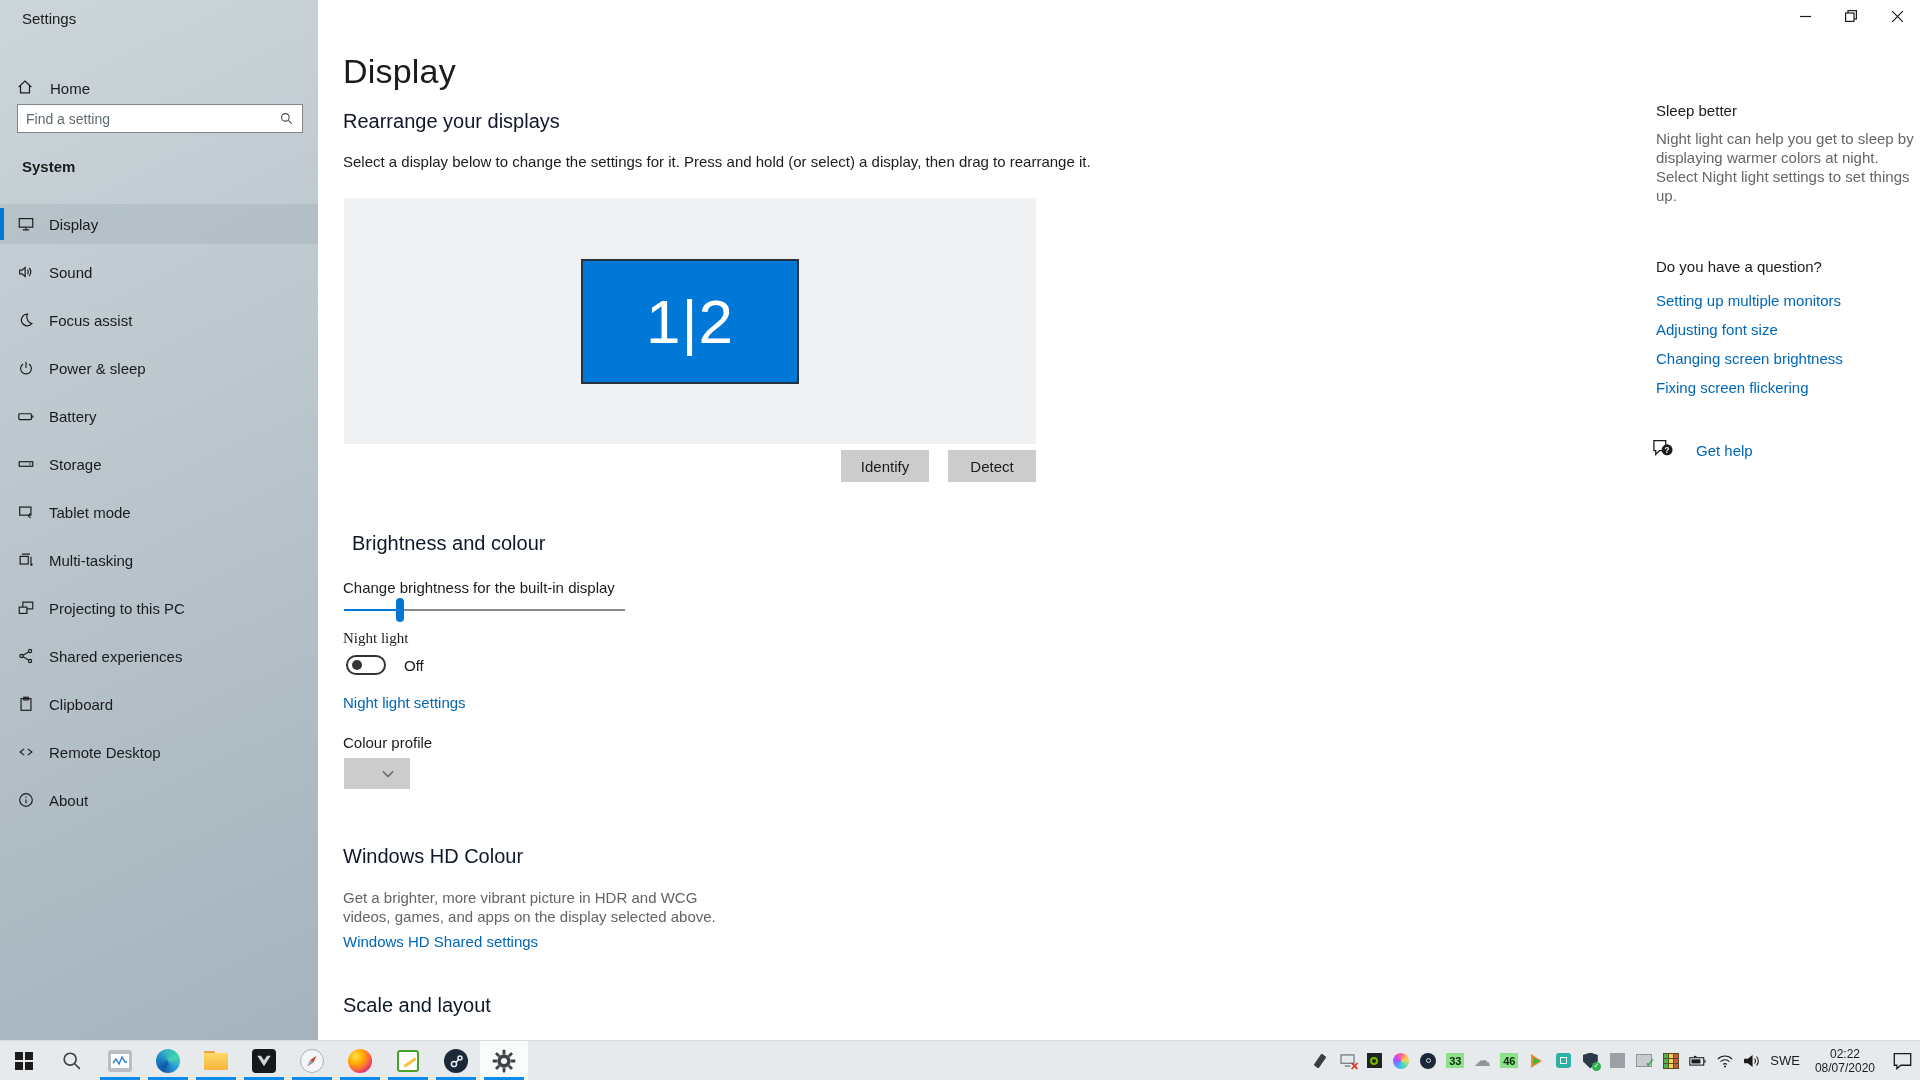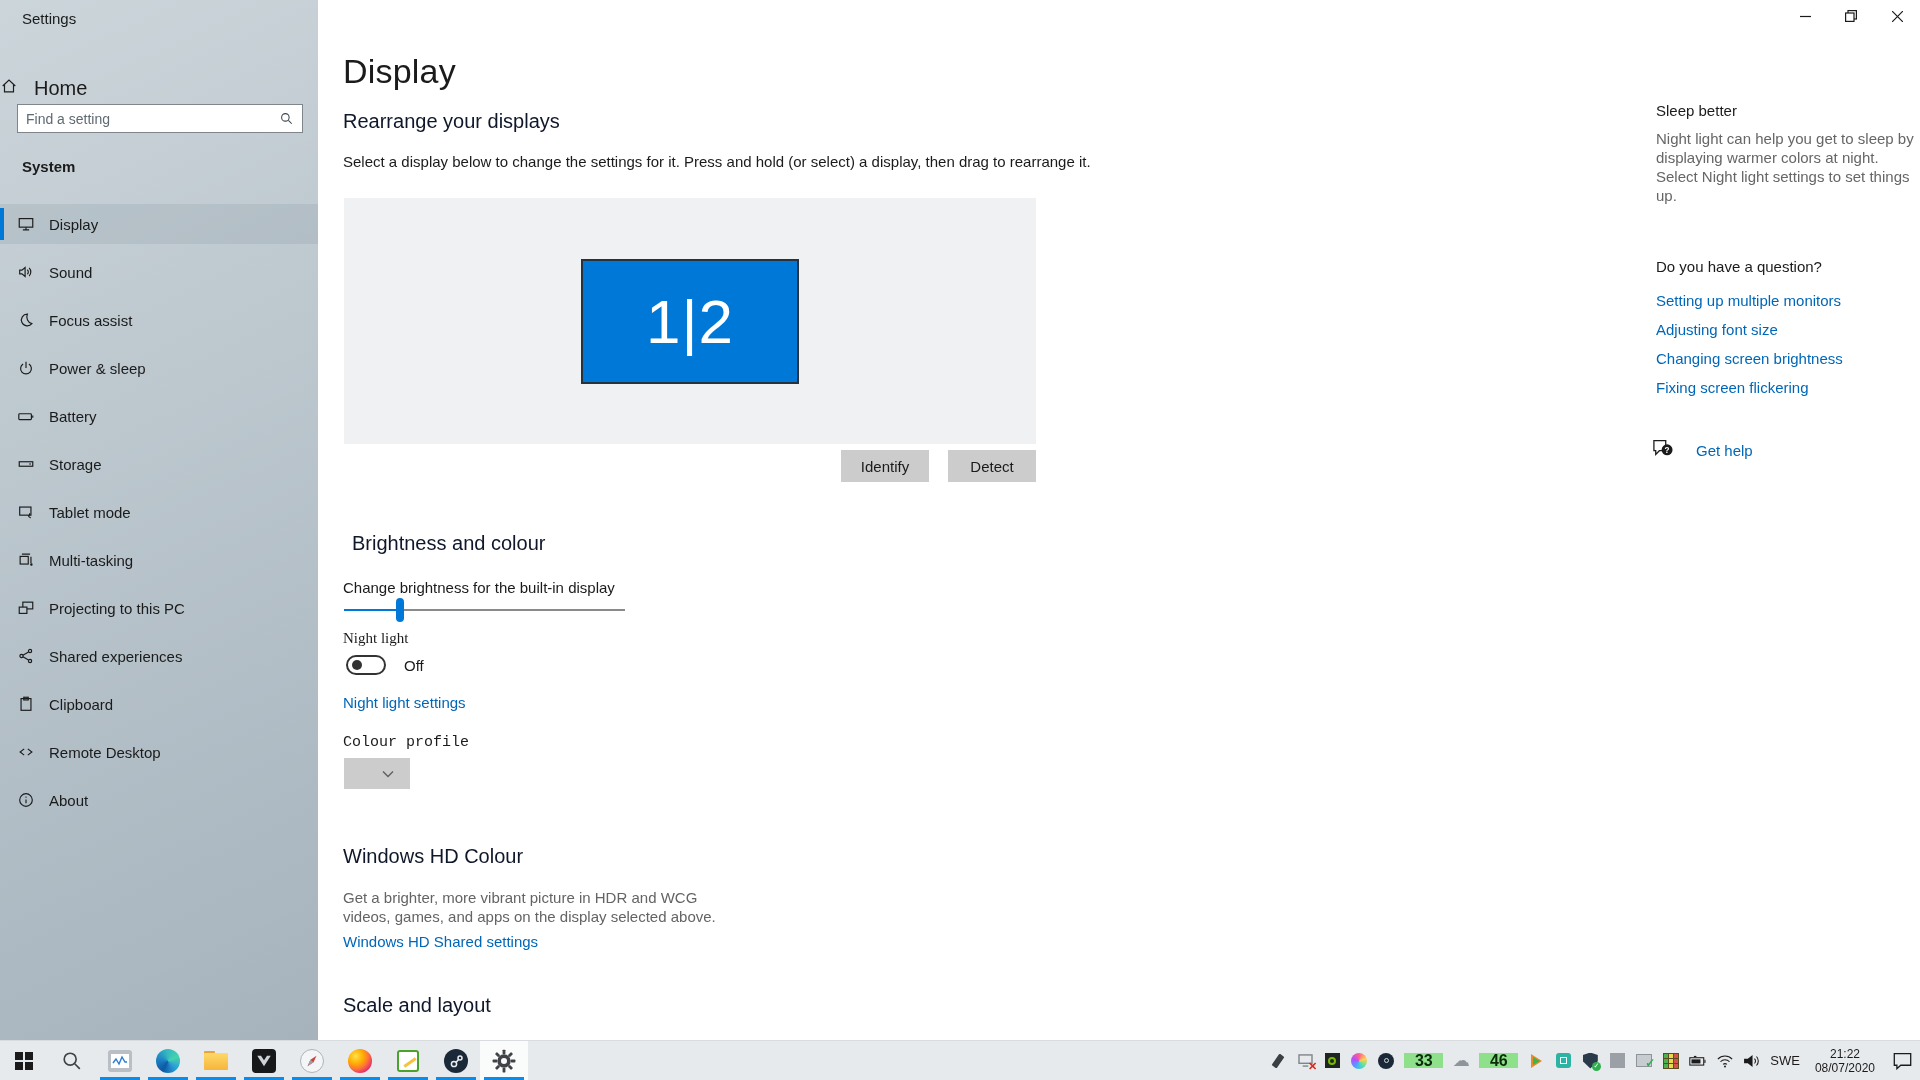--- a/index.html
+++ b/index.html
@@ -8,21 +8,21 @@
 
   .screen { position:absolute; inset:0; }
 
   
   .window { position:absolute; left:0; top:0; width:1920px; height:1040px; background:#fff; }
 
   
   .sidebar { position:absolute; left:0; top:0; width:318px; height:1040px;
              background:linear-gradient(155deg,#ccd5da 0%,#bcc7ce 40%,#a6b3bd 100%); }
   .app-title { position:absolute; left:22px; top:10px; font-size:15px; }
-  .home-row { position:absolute; left:0; top:70px; width:290px; height:36px; display:flex; align-items:center; gap:16px; font-size:20px; cursor:default; }
+  .home-row { position:absolute; left:16px; top:70px; width:290px; height:36px; display:flex; align-items:center; gap:16px; font-size:15px; cursor:default; }
   .search-box { position:absolute; left:17px; top:104px; width:286px; height:29px; background:#fff; border:1px solid #7e868c; display:flex; align-items:center; }
   .search-box input { flex:1; border:none; outline:none; background:transparent; font-family:inherit; font-size:14px; padding:0 8px; color:#1b1b1b; }
   .search-box input::placeholder { color:#5f6a71; }
   .search-box .mag { margin-right:8px; display:flex; }
   .section-header { position:absolute; left:22px; top:158px; font-size:15px; font-weight:bold; }
   .nav { position:absolute; left:0; top:204px; width:318px; }
   .nav-item { position:relative; height:40px; margin-bottom:8px; display:flex; align-items:center; font-size:15px; cursor:default; }
   .nav-item .nicon { width:20px; margin-left:16px; display:flex; justify-content:center; }
   .nav-item .nlabel { margin-left:13px; }
   .nav-item.selected { background:rgba(120,136,148,0.18); }
@@ -49,21 +49,21 @@
   .slider .track { position:absolute; left:0; top:11px; width:100%; height:2px; background:#8a8a8a; }
   .slider .fill  { position:absolute; left:0; top:11px; width:20%; height:2px; background:#0078d7; }
   .slider .thumb { position:absolute; left:20%; top:0; width:8px; height:24px; margin-left:-4px; background:#0078d7; border-radius:4px; }
   .nl-label { position:absolute; left:343px; top:630px; font-size:15px;font-family:Liberation Serif, serif; }
   .toggle-row { position:absolute; left:346px; top:655px; display:flex; align-items:center; gap:18px; }
   .toggle { width:40px; height:20px; border:2px solid #333; border-radius:10px; position:relative; }
   .toggle .knob { position:absolute; left:4px; top:3px; width:10px; height:10px; border-radius:50%; background:#333; }
   .toggle-state { font-size:15px; }
   .link { color:#0067b8; font-size:15px; text-decoration:none; cursor:pointer; }
   .nl-link { position:absolute; left:343px; top:694px; }
-  .cp-label { position:absolute; left:343px; top:734px; font-size:15px;font-family:Liberation Mono, monospace; }
+  .cp-label { position:absolute; left:343px; top:734px; font-size:15px; }
   .dropdown { position:absolute; left:344px; top:758px; width:66px; height:31px; background:#cccccc; display:flex; align-items:center; justify-content:center; }
   .dropdown svg { margin-left:22px; }
 
   .hd-h { position:absolute; left:343px; top:845px; }
   .hd-desc { position:absolute; left:343px; top:888px; width:380px; font-size:15px; color:#646464; line-height:19px; }
   .hd-link { position:absolute; left:343px; top:933px; }
   .scale-h { position:absolute; left:343px; top:994px; }
 
   
   .rp-sleep-h { position:absolute; left:1656px; top:102px; font-size:15px; }
@@ -88,21 +88,21 @@
   .hwmon-c { width:24px; height:22px; border-radius:3px; background:#b9bfc4; display:flex; align-items:center; justify-content:center; }
   .hwmon-inner { width:18px; height:14px; background:#fff; }
   .folder { position:relative; width:24px; height:20px; }
   .folder .tab { position:absolute; left:0; top:0; width:11px; height:6px; background:#e8a33d; border-radius:1px; }
   .folder .body { position:absolute; left:0; top:2px; width:24px; height:17px; background:linear-gradient(#ffd967,#f5b53c); border-radius:1px; }
   .npp { width:22px; height:22px; background:#fff; border:2px solid #4aa32a; border-radius:3px; position:relative; }
   .npp .pencil { position:absolute; left:4px; top:9px; width:14px; height:3px; background:#f7c33d; transform:rotate(-35deg); }
 
   .tray { margin-left:auto; display:flex; align-items:center; gap:9px; padding-right:6px; }
   .tray-ic { display:flex; align-items:center; justify-content:center; width:18px; height:18px; }
-  .badge { background:#8ee08a; color:#0b2b0b; font-size:16px; font-weight:bold; width:39px; height:15px; display:flex; align-items:center; justify-content:center; }
+  .badge { background:#8ee08a; color:#0b2b0b; font-size:11px; font-weight:bold; width:18px; height:15px; display:flex; align-items:center; justify-content:center; }
   .sq { width:15px; height:15px; }
   .nvidia { background:#1e2420; display:flex; align-items:center; justify-content:center; }
   .nvidia i { width:8px; height:8px; border:2px solid #76b900; border-radius:50%; display:block; }
   .wheel { border-radius:50%; background:conic-gradient(#ff5f8f,#ffd24d,#4de0b8,#4da0ff,#b44dff,#ff5f8f); width:16px; height:16px; }
   .steam-mini { width:16px; height:16px; border-radius:50%; background:#1b2838; display:flex; align-items:center; justify-content:center; }
   .steam-mini i { width:5px; height:5px; border:1.5px solid #cfd8e2; border-radius:50%; display:block; }
   .cloud-g { color:#8d949a; font-size:17px; line-height:1; }
   .capture { background:#2bb3a3; border-radius:3px; display:flex; align-items:center; justify-content:center; }
   .capture i { width:7px; height:7px; border:1.5px solid #fff; display:block; }
   .greysq { background:#9aa0a6; }
@@ -530,21 +530,21 @@
           </svg>
         </div>
       <div class="tray-ic">
           <svg width="19" height="16" viewBox="0 0 22 18" fill="none" stroke="#1b1b1b" stroke-width="1.3">
             <path d="M2 7v4h4l5 4V3L6 7z" fill="#1b1b1b"></path>
             <path d="M14 6a4.2 4.2 0 0 1 0 6M16.5 3.5a8 8 0 0 1 0 11"></path>
           </svg>
         </div>
       <div class="lang">SWE</div>
       <div class="clock">
-        <div>21:22</div>
+        <div>02:22</div>
         <div>08/07/2020</div>
       </div>
       <div class="tray-ic" style="width:24px">
           <svg width="21" height="19" viewBox="0 0 24 22" fill="none" stroke="#1b1b1b" stroke-width="1.5">
             <path d="M2.5 3h19v13.5H10l-4.5 4v-4h-3z"></path>
           </svg>
         </div>
     </div>
   </div>
 </div>

